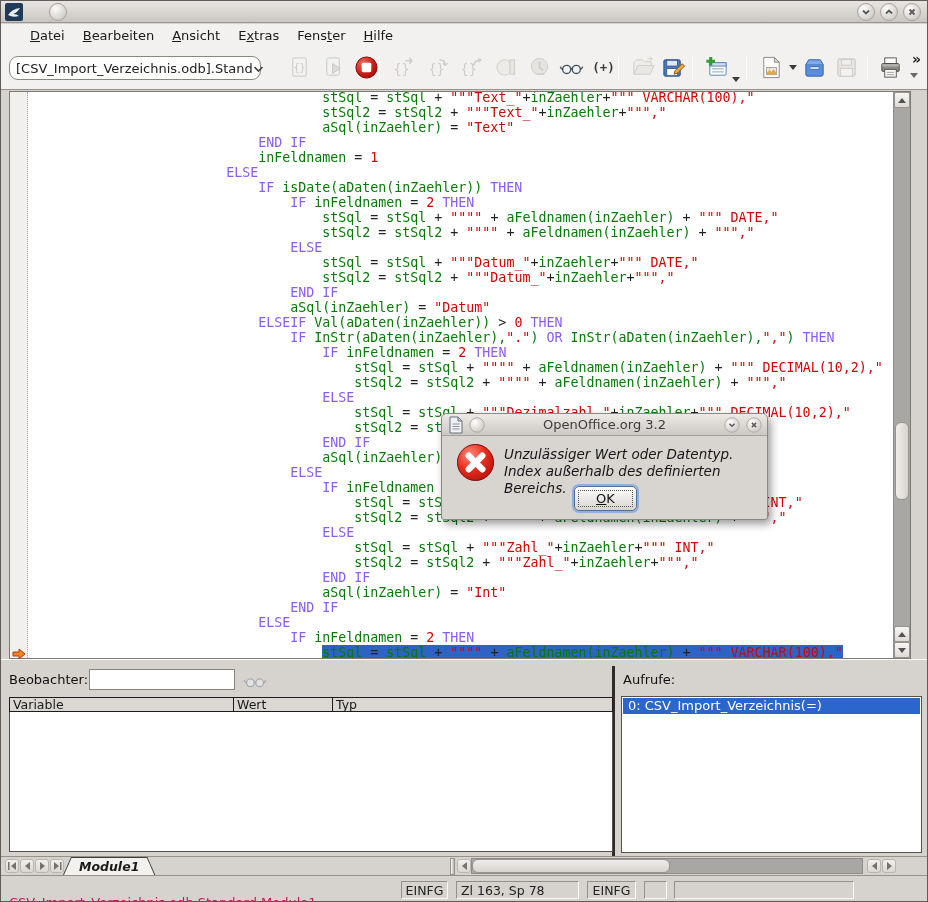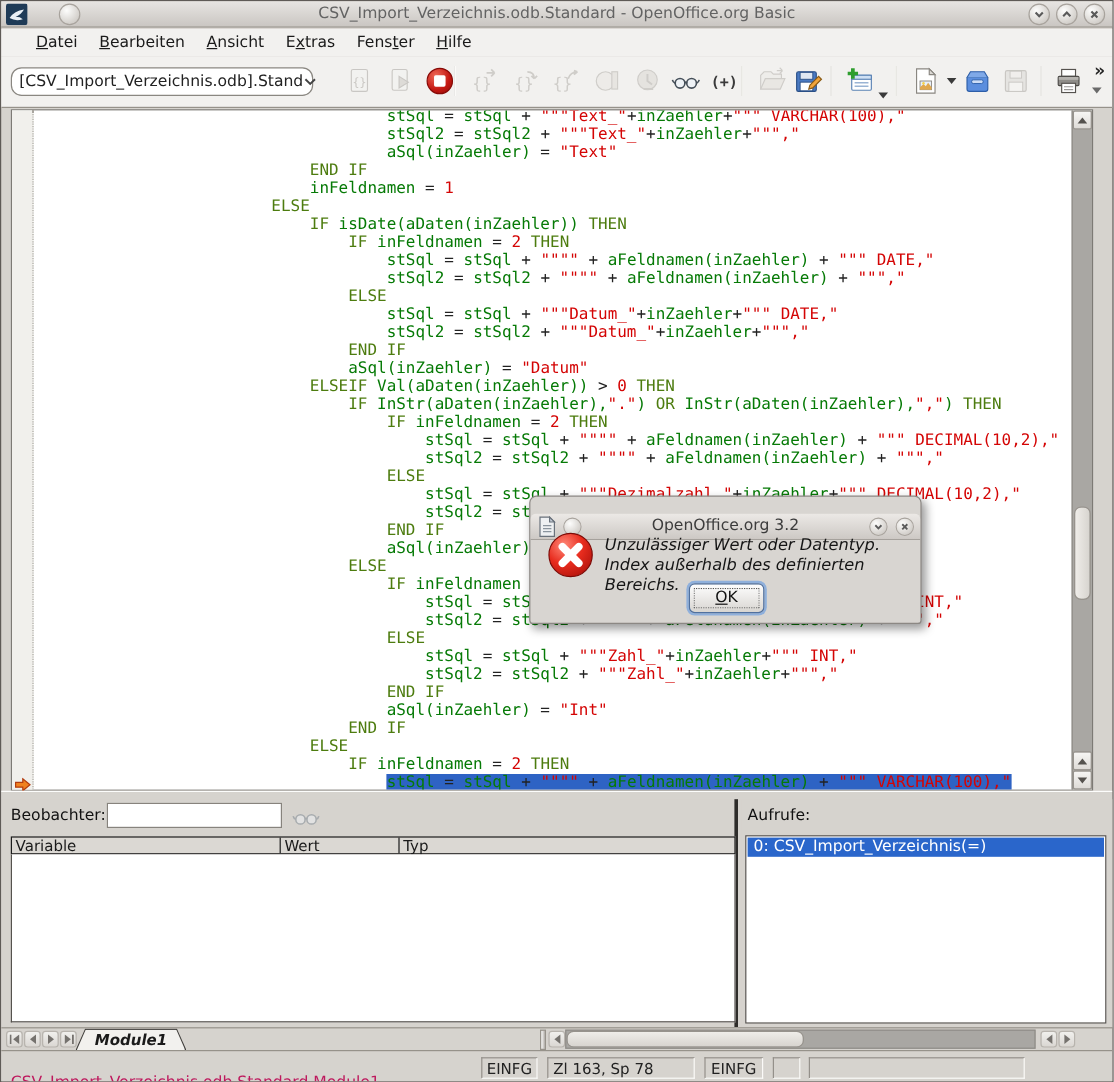--- a/index.html
+++ b/index.html
@@ -40,21 +40,21 @@
   .ovf{position:absolute;right:6px;top:4px;font-weight:bold;font-size:14px;color:#222;}
   .ovf-dd{position:absolute;right:9px;top:26px;border-top-color:#6a6a6a;}
   
   .editor{position:absolute;left:8px;top:90px;width:902px;height:568px;background:#fff;
     border:1px solid #7d7a75;}
   .bp-margin{position:absolute;left:0;top:0;width:18px;height:100%;background:#f1f0ec;
     border-right:1px dotted #a9a6a0;}
   .codepane{position:absolute;left:19px;top:0;right:17px;bottom:0;overflow:hidden;
     font-family:"DejaVu Sans Mono",monospace;font-size:13.3px;line-height:15px;white-space:pre;}
   .cl{position:absolute;left:5px;height:15px;}
-  .kw{color:#4d7c0f;} .str{color:#d40404;} .num{color:#d40404;} .id{color:#067a06;} .op{color:#222;}
+  .kw{color:#8b5cf6;} .str{color:#d40404;} .num{color:#d40404;} .id{color:#067a06;} .op{color:#222;}
   .sel{background:#2e63c4;}
   .runarrow{position:absolute;left:2px;width:14px;height:12px;}
   
   .vscroll{position:absolute;right:0;top:0;width:17px;height:100%;background:#a9a7a3;border-left:1px solid #8f8c87;}
   .sbtn{position:absolute;left:0;width:16px;height:16px;background:linear-gradient(#f7f6f4,#dedbd7);
     border:1px solid #97938d;border-radius:2px;display:flex;align-items:center;justify-content:center;}
   .vthumb{position:absolute;left:1px;width:14px;border-radius:6px;
     background:linear-gradient(90deg,#efede9,#d7d4cf);border:1px solid #97938d;}
   .tri-up{width:0;height:0;border-left:4px solid transparent;border-right:4px solid transparent;border-bottom:5px solid #55524e;}
   .tri-down{width:0;height:0;border-left:4px solid transparent;border-right:4px solid transparent;border-top:5px solid #55524e;}
@@ -89,21 +89,21 @@
   .hthumb{position:absolute;left:0px;top:0px;width:198px;height:14px;border-radius:6px;
     background:linear-gradient(#efede9,#d7d4cf);border:1px solid #97938d;}
   
   .statusbar{position:absolute;left:0;top:874px;width:100%;height:28px;background:#d6d3ce;border-top:1px solid #96928a;}
   .scell{position:absolute;top:5px;height:18px;border:1px solid;border-color:#94908a #fbfaf8 #fbfaf8 #94908a;
     font-size:12.5px;display:flex;align-items:center;justify-content:center;color:#222;padding:0 4px;}
   .spath{position:absolute;left:8px;top:5px;height:18px;display:flex;align-items:center;font-size:13px;color:#be185d;margin-top:12px;}
   
   .dialog{position:absolute;left:440px;top:412px;width:327px;height:107px;background:#d8d5d1;
     border:1px solid #8c8884;border-radius:6px 6px 3px 3px;box-shadow:3px 4px 8px rgba(0,0,0,.4);z-index:50;}
-  .dlg-title{position:absolute;left:0;top:14px;width:100%;height:22px;
+  .dlg-title{position:absolute;left:0;top:0;width:100%;height:22px;
     background:linear-gradient(#ece9e6,#cdc9c5);border-bottom:1px solid #a5a19c;border-radius:5px 5px 0 0;padding-left:36px;}
   .dlg-title .ttl{position:absolute;left:0;right:0;top:3px;text-align:center;color:#3c3c3c;font-size:13px;}
   .dlg-icon{position:absolute;left:6px;top:2px;width:16px;height:18px;}
   .dlg-circ{transform:scale(.85);}
   .erricon{position:absolute;left:14px;top:29px;width:39px;height:39px;}
   .dlg-msg{position:absolute;left:62px;top:32px;font-size:13.5px;color:#151515;line-height:17px;font-style:italic;}
   .okbtn{position:absolute;left:132px;top:72px;width:63px;height:25px;border-radius:5px;
     background:linear-gradient(#fefefe,#d8d5d1);border:1px solid #50709e;
     box-shadow:0 0 0 2px #8fb0dc;font-size:13px;color:#111;
     display:flex;align-items:center;justify-content:center;outline:1px dotted #555;outline-offset:-5px;}
@@ -114,21 +114,20 @@
 <div id="window">
 
   <div class="titlebar">
     <span class="appicon">
       <svg viewBox="0 0 18 18">
           <rect width="18" height="18" rx="2" fill="#1f3b57"></rect>
           <path d="M3 12 q4 -6 12 -7 q-3 5 -7 6 q4 0 6 2 q-6 2 -11 -1z" fill="#e9eff5"></path>
         </svg>
     </span>
     <span class="circ tb-left-circ"></span>
-    <span class="title">CSV_Import_Verzeichnis.odb.Standard - OpenOffice.org Basic</span>
     <span class="tb-btns">
       <span class="circ">
           <svg width="10" height="10">
             <path class="glyph" d="M2 3.5 L5 6.5 L8 3.5"></path>
           </svg>
         </span>
       <span class="circ">
           <svg width="10" height="10">
             <path class="glyph" d="M2 6.5 L5 3.5 L8 6.5"></path>
           </svg>

